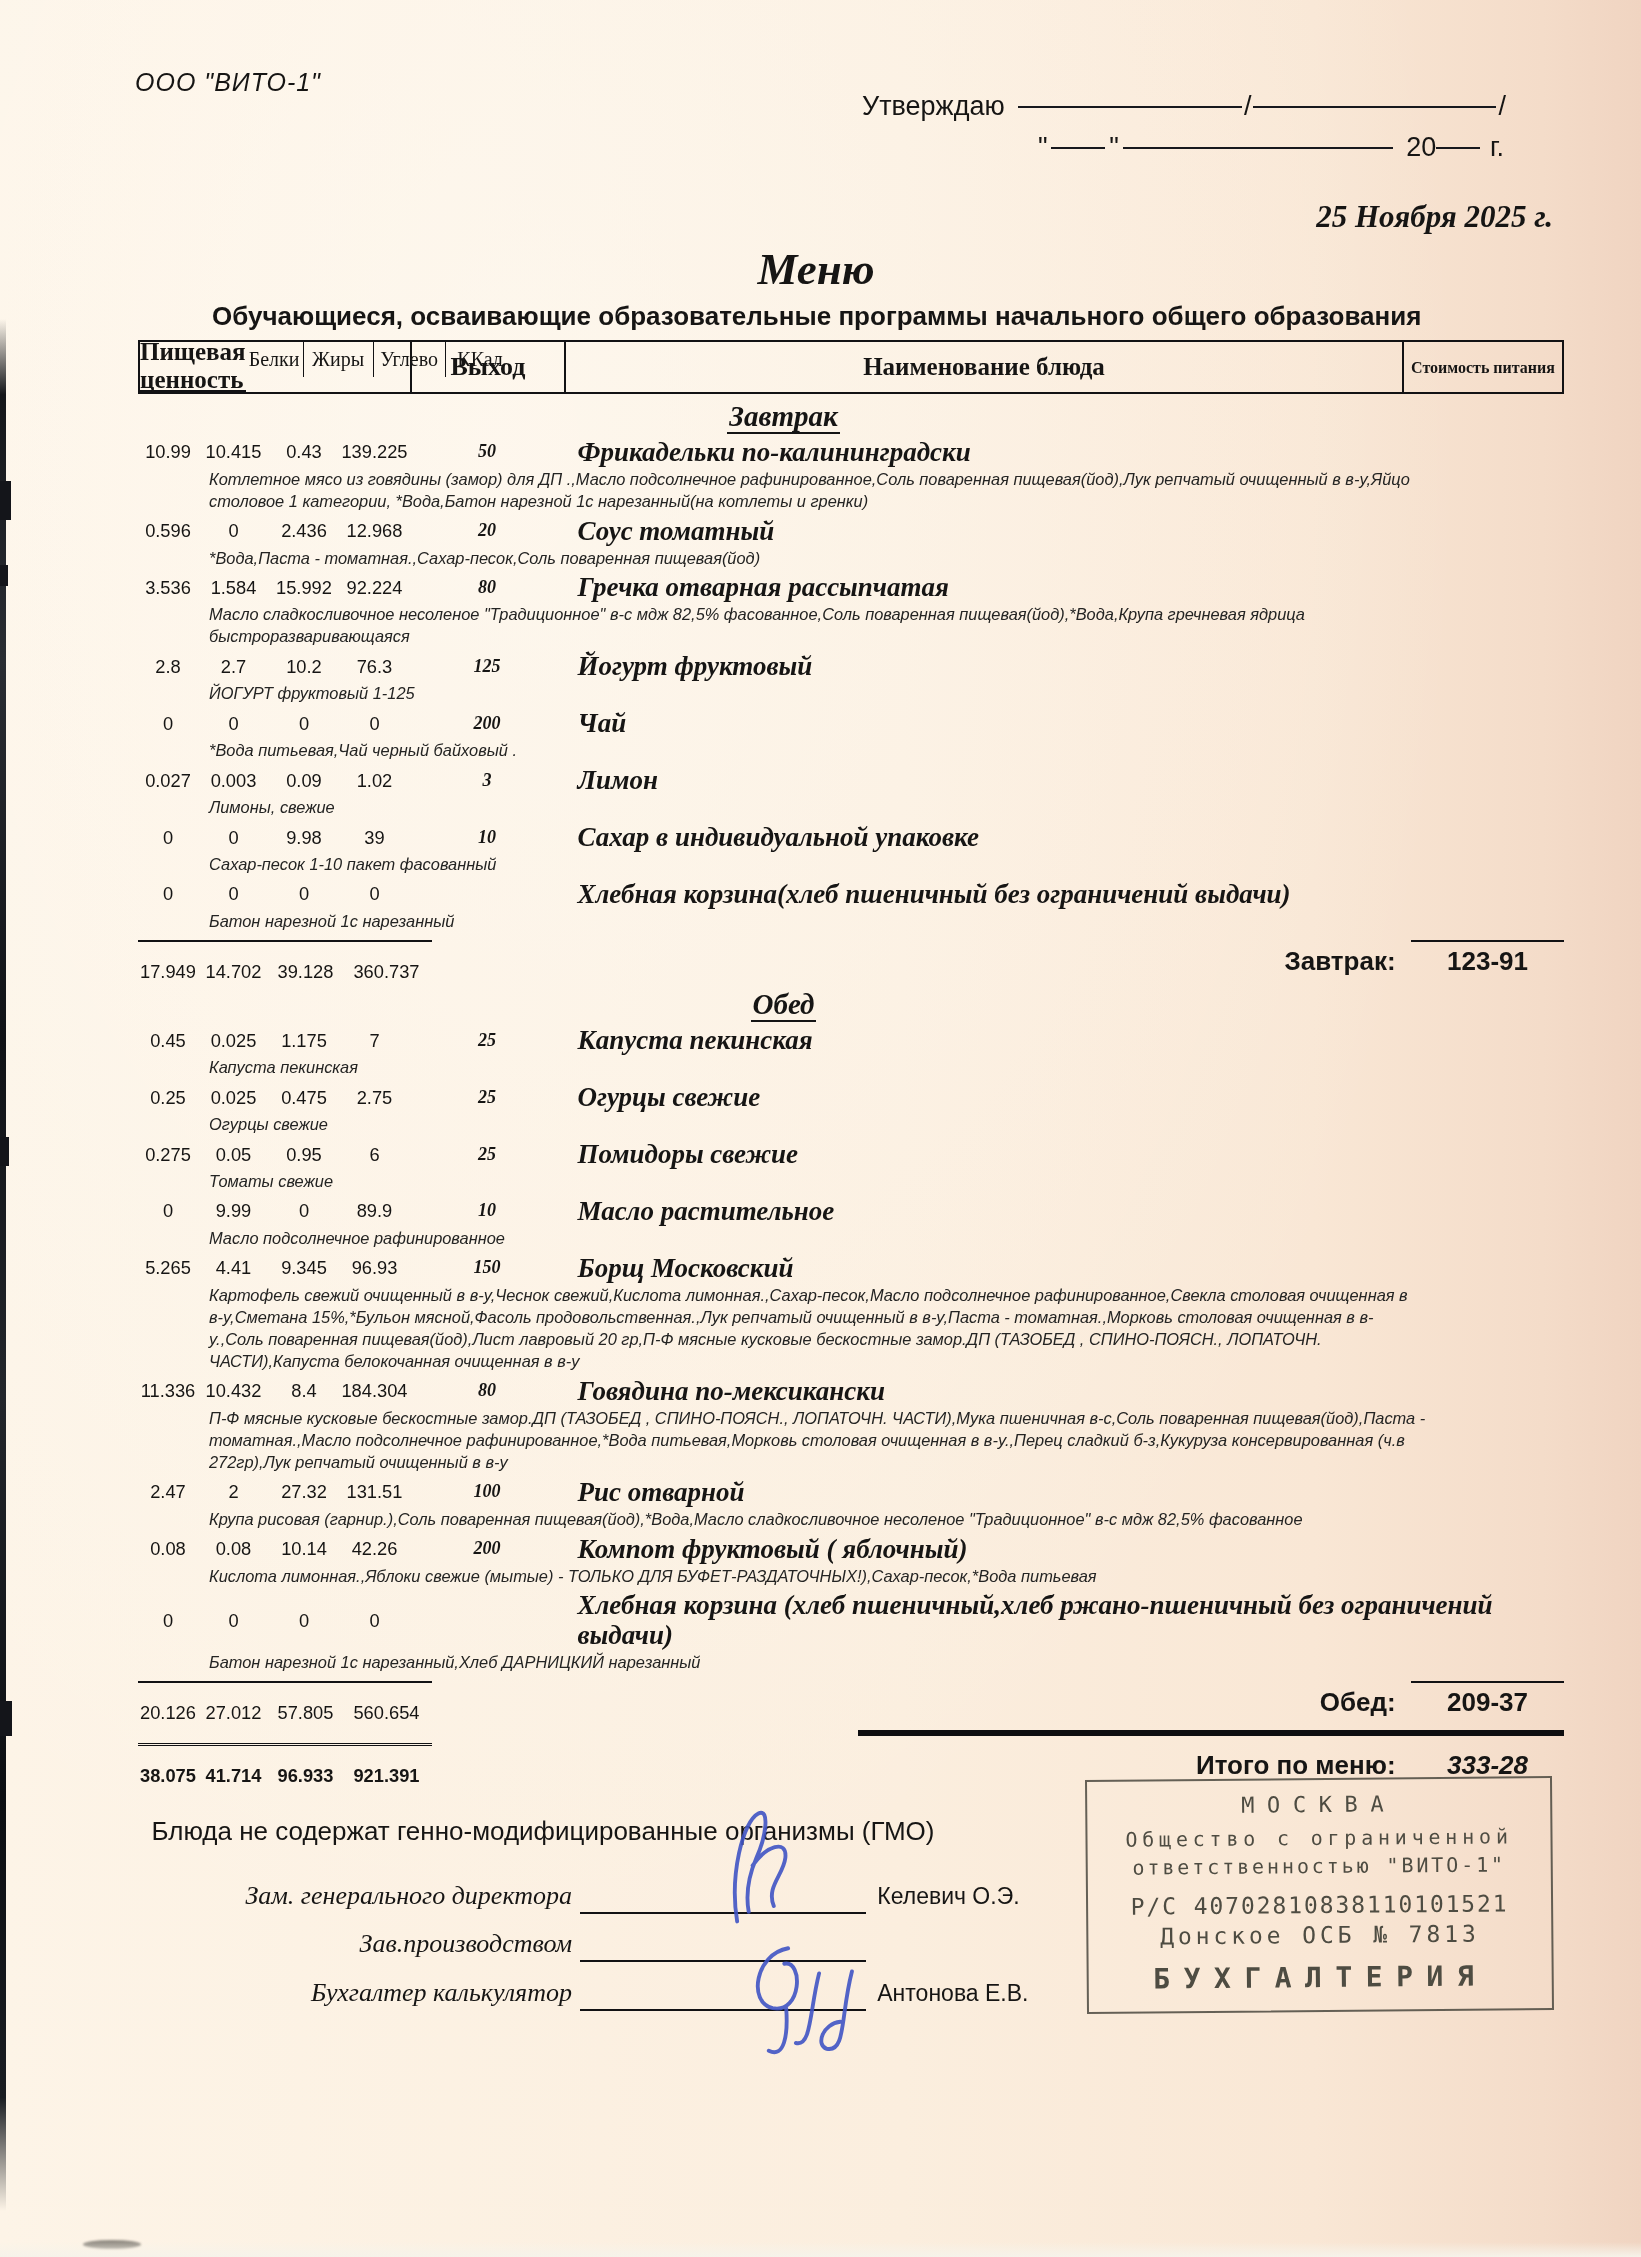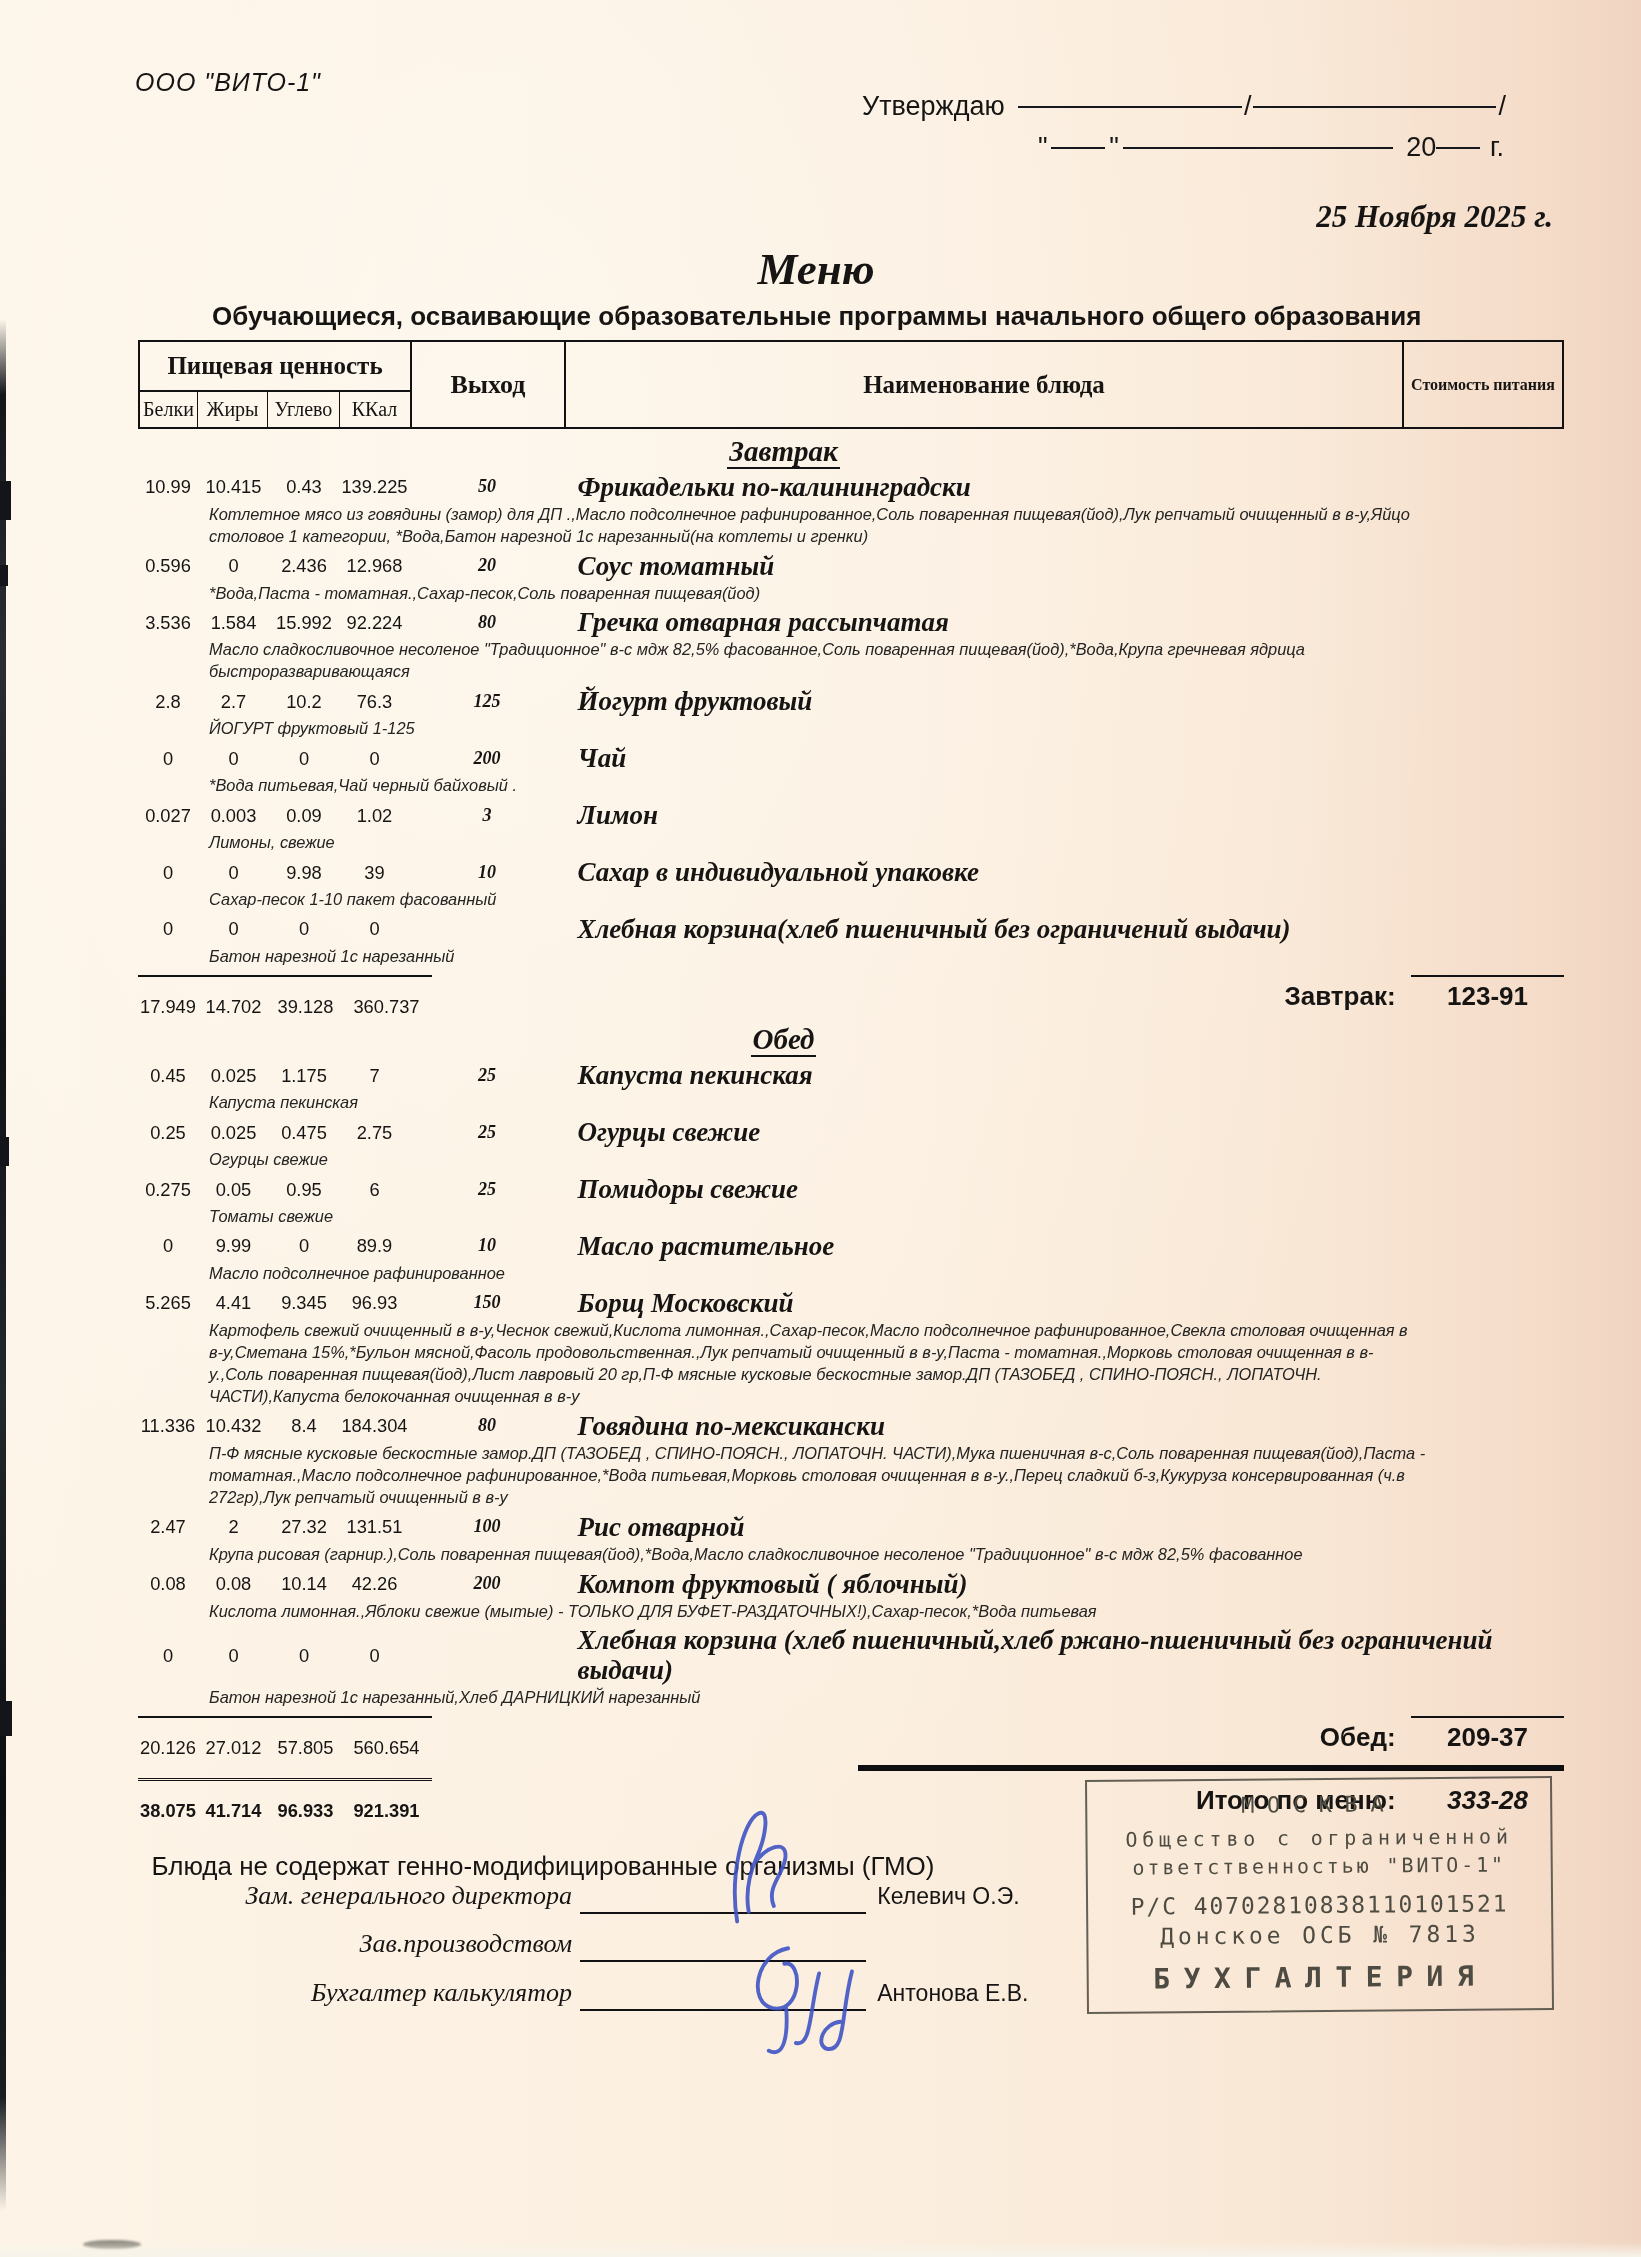--- a/index.html
+++ b/index.html
@@ -43,21 +43,21 @@
   .q { padding:0 3.9px; }
   .doc-date { position:absolute; left:1130px; top:199px; width:423px; text-align:right;
     font-family:"Liberation Serif", serif; font-weight:bold; font-style:italic; font-size:31px; }
   .doc-title { position:absolute; left:0; top:243px; width:1632px; text-align:center;
     font-family:"Liberation Serif", serif; font-weight:bold; font-style:italic; font-size:45px; }
   .doc-subtitle { position:absolute; left:212px; top:301px; font-weight:bold; font-size:26px; }
   
   .flow { position:absolute; left:138px; top:340px; width:1426px; }
   .menu-table-header { display:flex; border:2.9px solid #121214; align-items:stretch;
     font-family:"Liberation Serif", serif; }
-  .th-nutrition { width:272px; border-right:2.9px solid #121214; display:flex; flex-direction:column; }
+  .th-nutrition { width:272px; border-right:2.9px solid #121214; display:flex; flex-direction:row; }
   .th-nutrition-label { height:50px; display:flex; align-items:center; justify-content:center;
     font-weight:bold; font-size:25px; border-bottom:2.9px solid #121214; }
   .th-nutrition-cols { display:grid; grid-template-columns:58px 70px 72px 69px; height:35px; }
   .th-nutrition-cols span { display:flex; align-items:center; justify-content:center;
     font-size:20px; border-right:1.9px solid #121214; overflow:hidden; }
   .th-nutrition-cols span:last-child { border-right:none; }
   .th-output { width:154px; border-right:2.9px solid #121214; display:flex; align-items:center;
     justify-content:center; font-weight:bold; font-size:26px; }
   .th-dish { width:838px; border-right:2.9px solid #121214; display:flex; align-items:center;
     justify-content:center; font-weight:bold; font-size:25px; }

